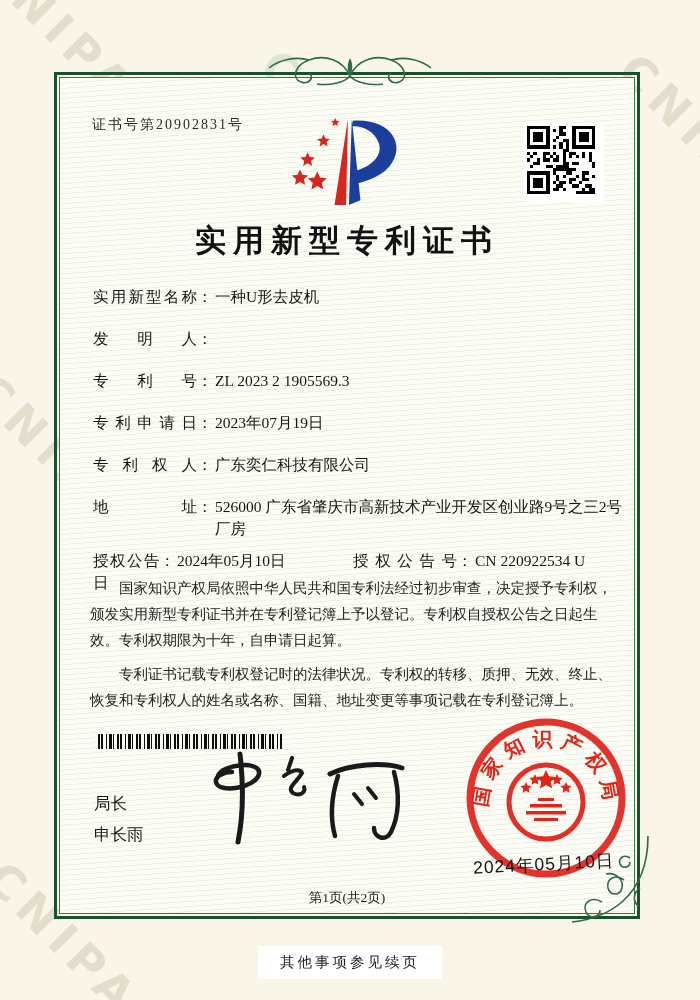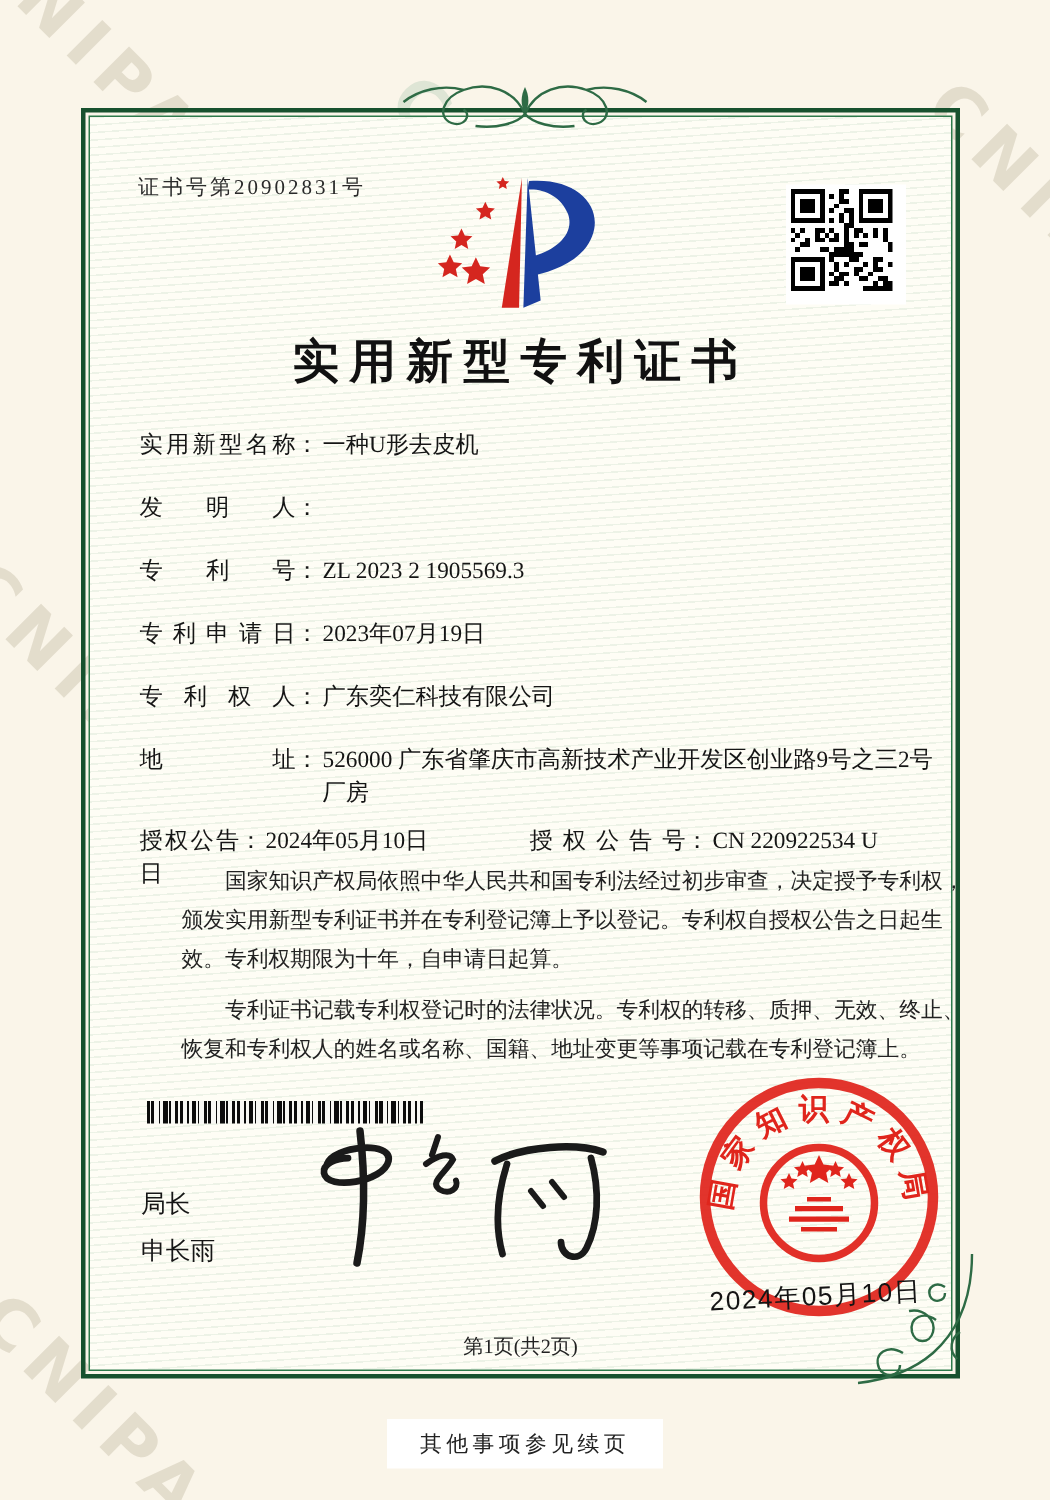--- a/index.html
+++ b/index.html
@@ -32,21 +32,21 @@
   
   .fields{position:absolute;left:33px;top:208px;width:532px;font-size:15.5px;line-height:22px;}
   .frow{display:flex;align-items:flex-start;margin-bottom:20px;}
   .flabel{display:inline-block;width:104px;text-align:justify;text-align-last:justify;color:#151515;}
   .fcolon{width:16px;color:#151515;}
   .fvalue{flex:1;padding-left:2px;color:#151515;}
   .frow.addr{margin-bottom:10px;}
   .frow.grant .fvalue{flex:0 0 auto;min-width:150px;}
   .grant2{display:flex;margin-left:26px;}
   
-  .paras{position:absolute;left:30px;top:498px;width:530px;font-size:14.5px;line-height:1.78;color:#222;margin-left:31px;}
+  .paras{position:absolute;left:30px;top:498px;width:530px;font-size:14.5px;line-height:1.78;color:#222;}
   .paras p{margin:0 0 9px 0;text-indent:2em;}
   .barcode{position:absolute;left:38px;top:656px;width:184px;height:15px;
      background:repeating-linear-gradient(90deg,#0c0c0c 0 2px,#f8f8f4 2px 3px,#0c0c0c 3px 5px,#f8f8f4 5px 8px,
        #0c0c0c 8px 9px,#f8f8f4 9px 11px,#0c0c0c 11px 14px,#f8f8f4 14px 15px,#0c0c0c 15px 16px,#f8f8f4 16px 19px);}
   .director{position:absolute;left:34px;top:710px;font-size:16.5px;font-weight:normal;line-height:31px;
      font-family:"Liberation Sans","DejaVu Sans",sans-serif;color:#161616;}
   .sig{position:absolute;left:128px;top:668px;}
   .seal{position:absolute;left:396px;top:632px;}
   .page-num{position:absolute;left:0;right:0;bottom:6px;text-align:center;font-size:13.5px;color:#222;}
   .cont-note{position:absolute;left:50%;top:946px;transform:translateX(-50%);

